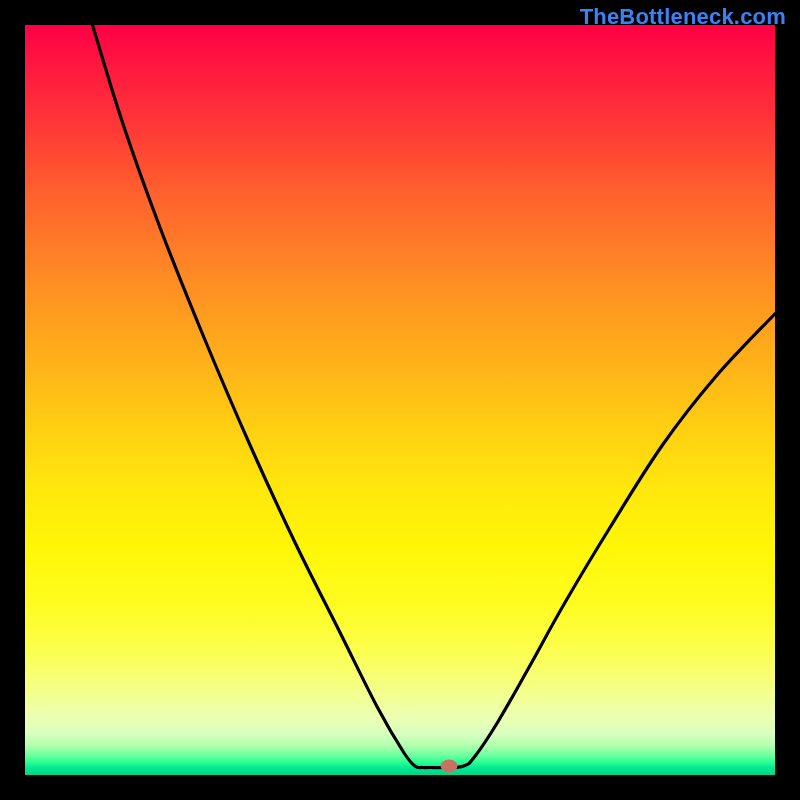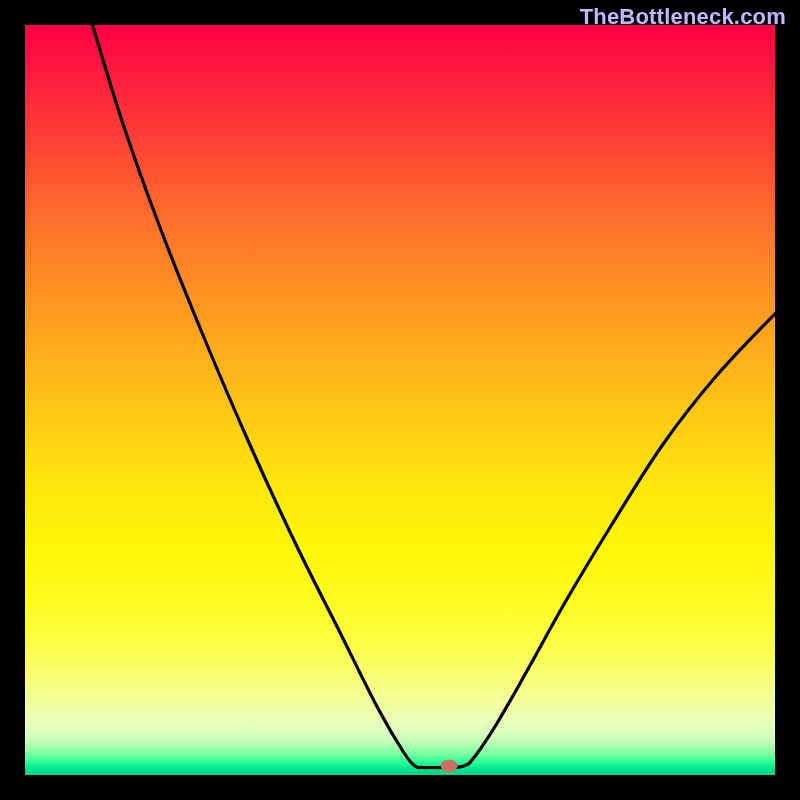--- a/index.html
+++ b/index.html
@@ -14,21 +14,21 @@
   .frame {
     position: relative;
     width: 800px;
     height: 800px;
     background: #000;
   }
   .watermark {
     position: absolute;
     top: 4px;
     right: 14px;
-    color: #c4b5fd;
+    color: #3b82f6;
     font-size: 22px;
     font-weight: 600;
     letter-spacing: 0.2px;
     z-index: 5;
   }
   .plot-area {
     position: absolute;
     left: 25px;
     top: 25px;
     width: 750px;

